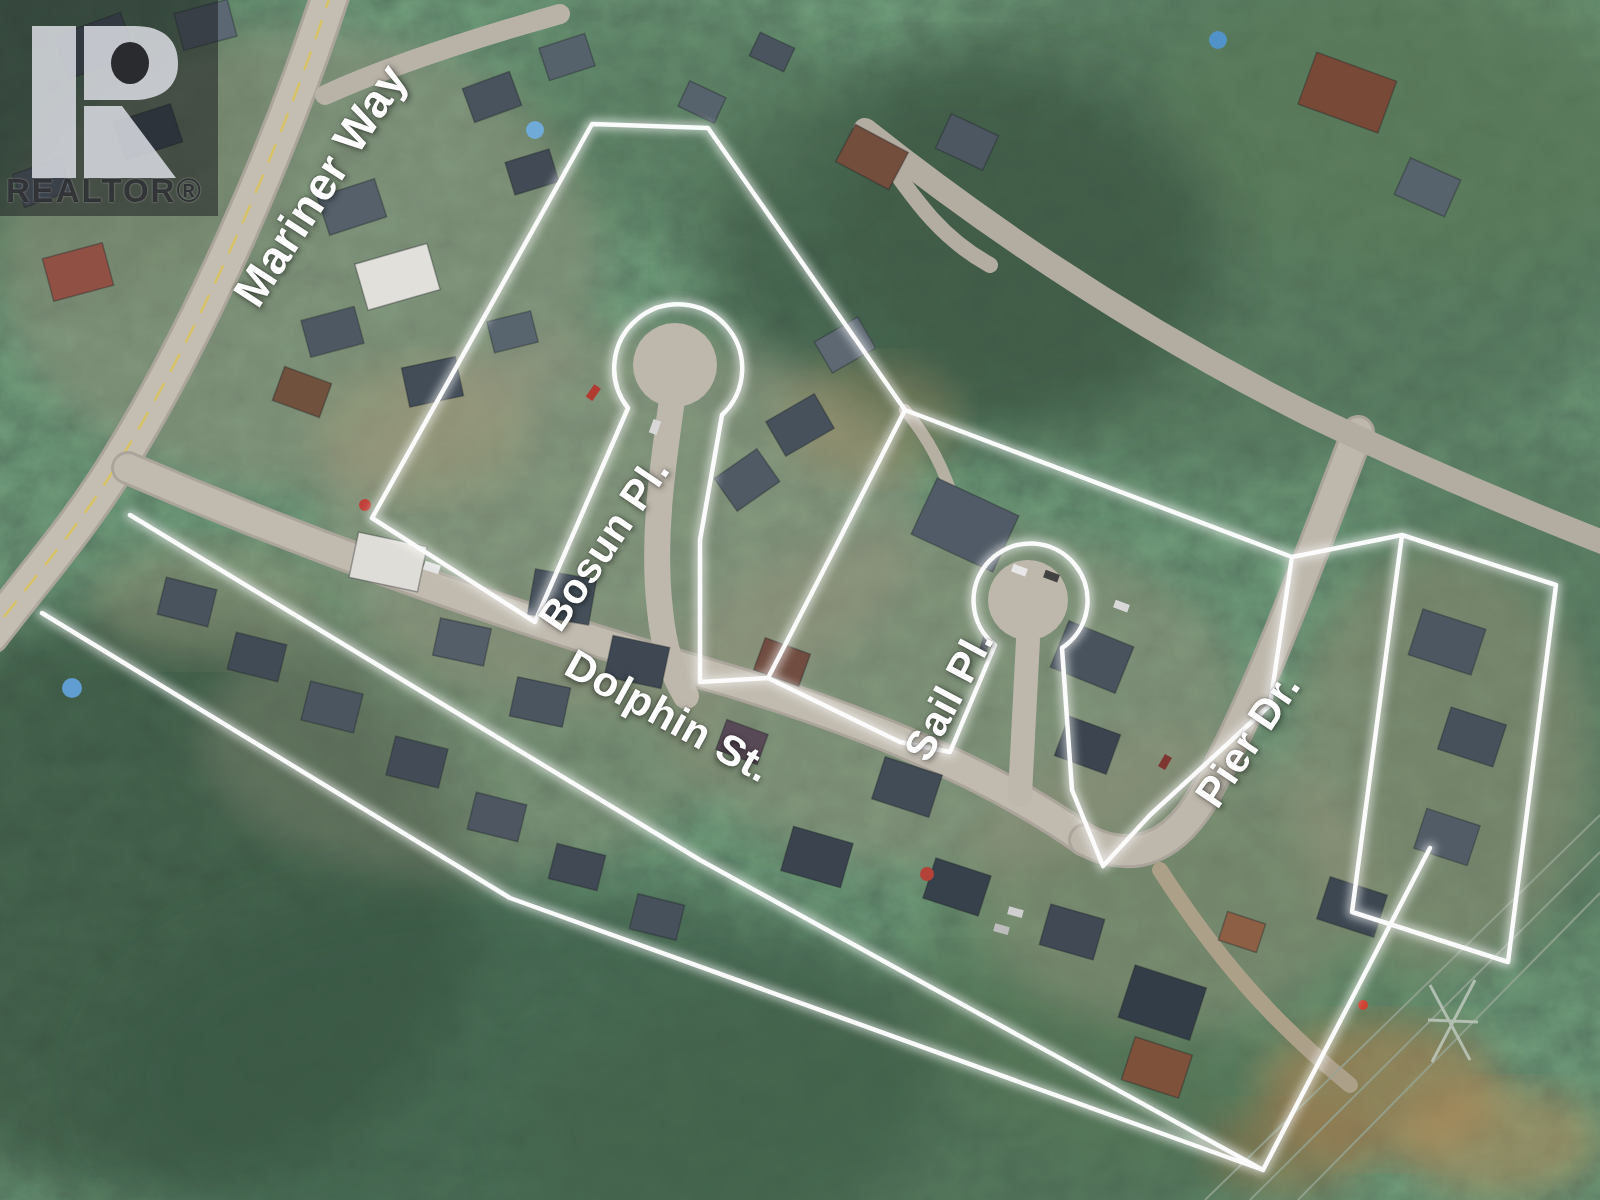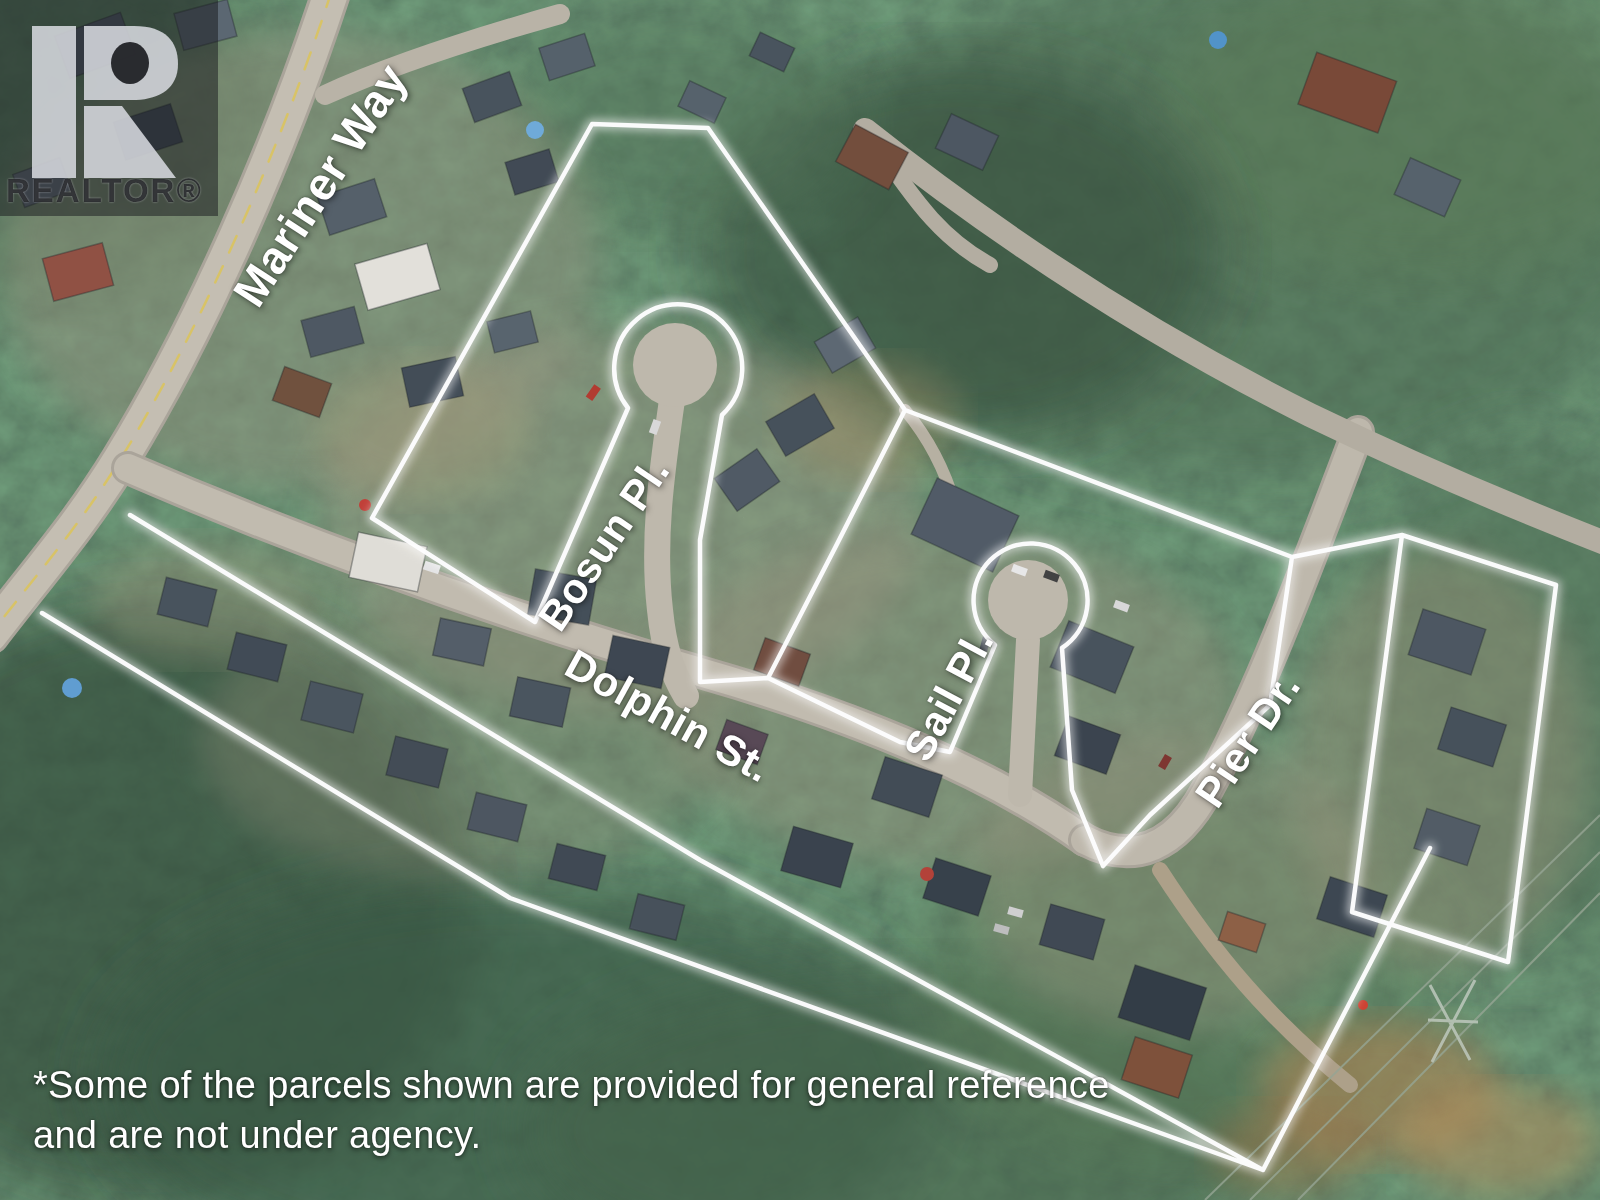--- a/index.html
+++ b/index.html
@@ -215,18 +215,14 @@
   <div class="watermark">
     <svg class="mark" width="150" height="152" viewBox="0 0 150 152" fill="rgba(214,216,222,.88)">
       <rect x="2" y="0" width="44" height="152"></rect>
       <path d="M54,0 L104,0 C136,0 148,16 148,38 C148,62 130,73 106,74 L54,74 Z"></path>
       <ellipse cx="100" cy="37" rx="19" ry="21" fill="rgba(24,26,30,.9)"></ellipse>
       <path d="M54,80 L92,80 L146,152 L54,152 Z"></path>
     </svg>
     <div class="wordmark">REALTOR®</div>
   </div>
 
-  <div class="disclaimer">
-    <div>*Some of the parcels shown are provided for general reference</div>
-    <div>and are not under agency.</div>
-  </div>
 
 </div>
 
 </body></html>

